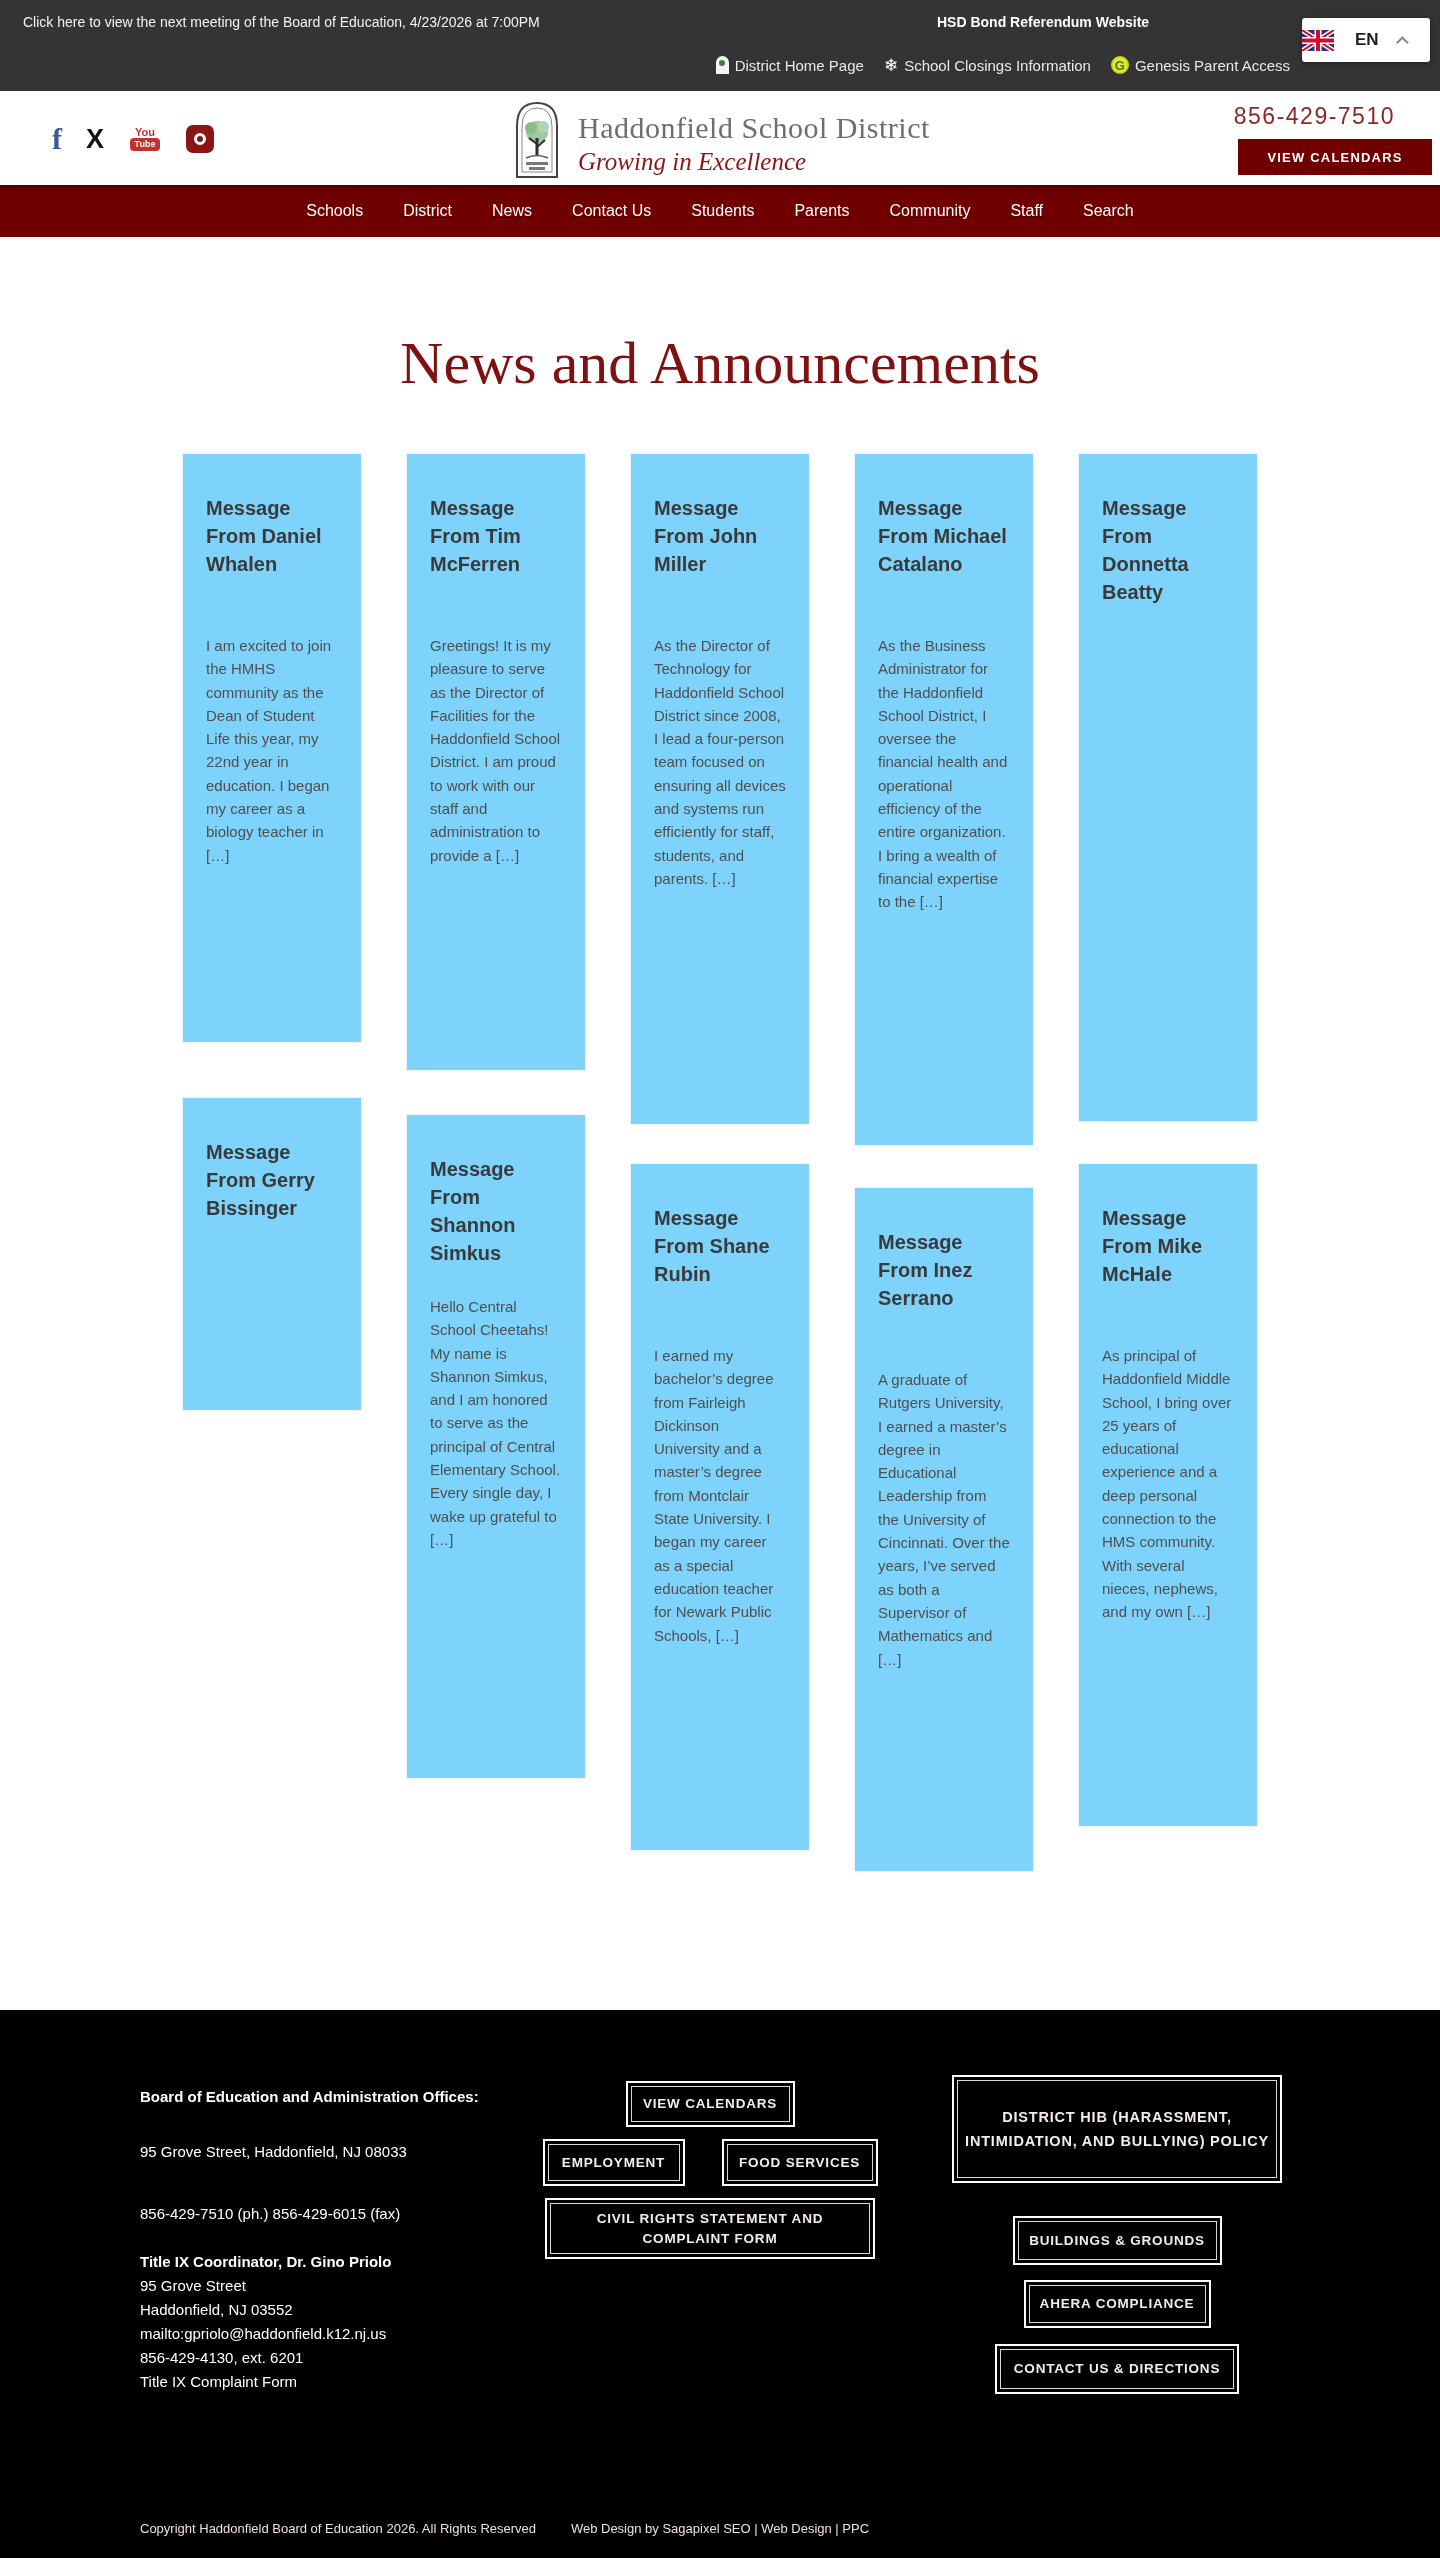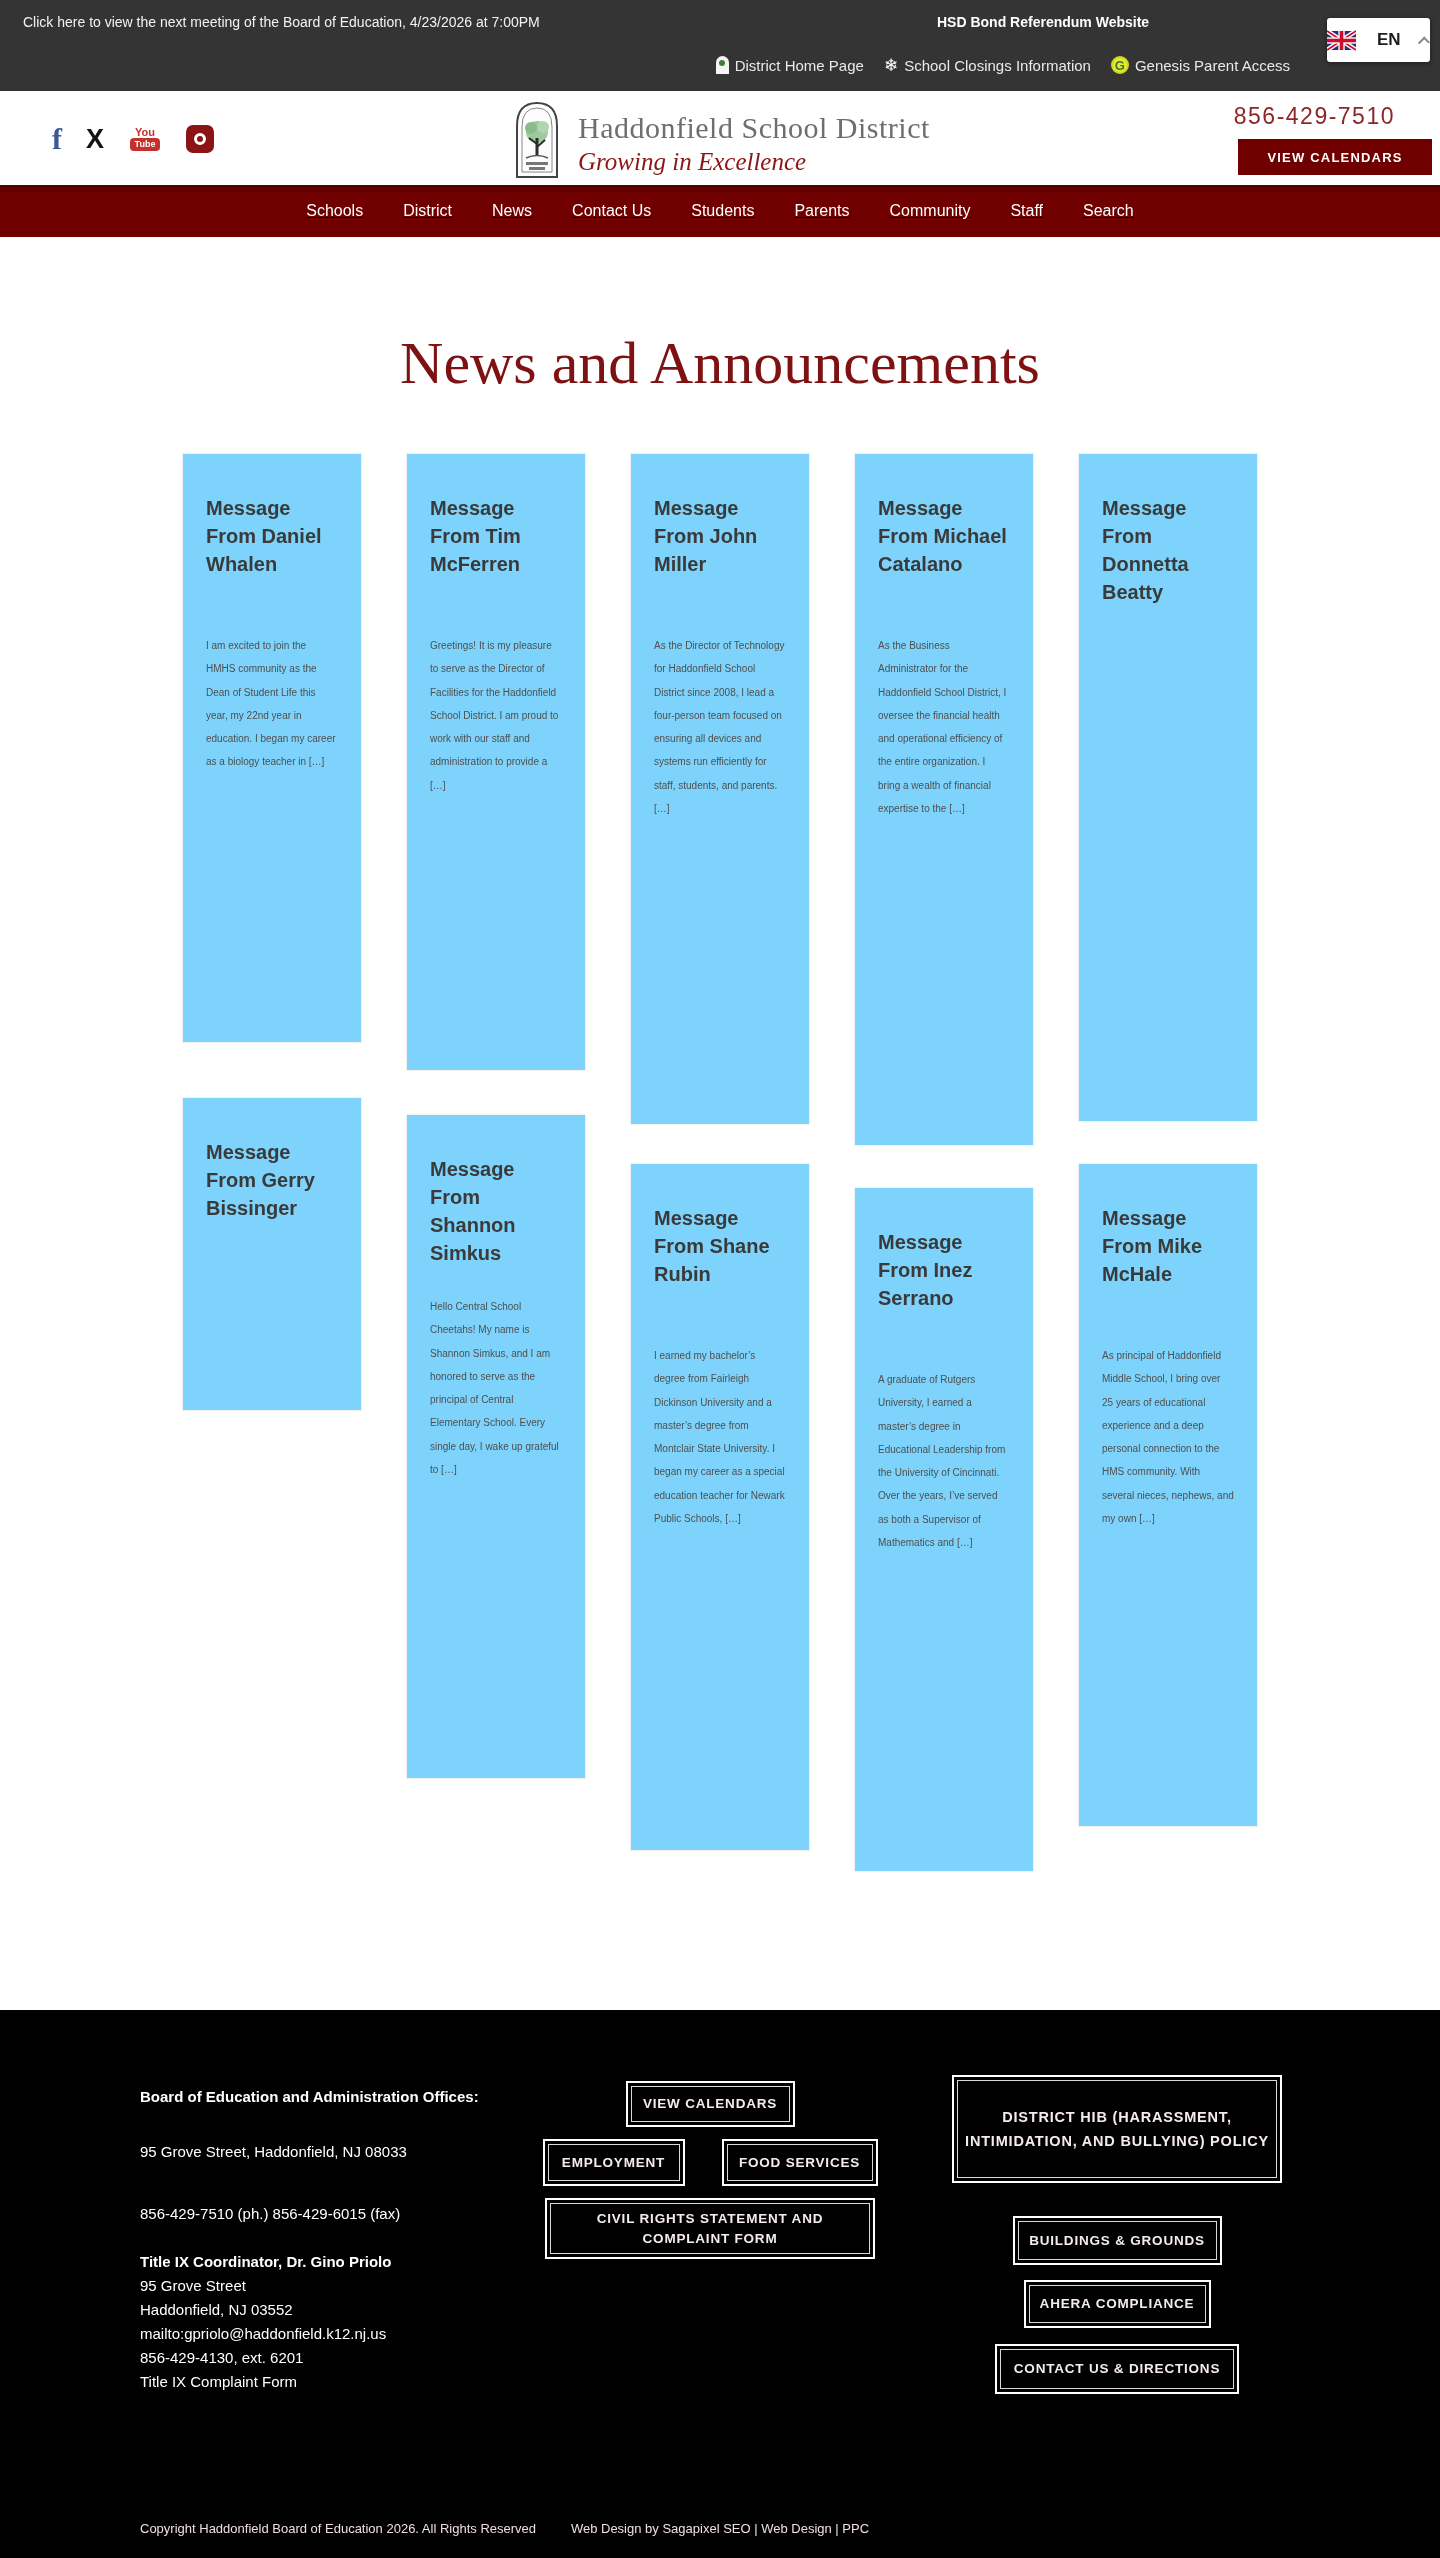--- a/index.html
+++ b/index.html
@@ -12,21 +12,21 @@
   
   .topbar { position:relative; height:91px; background:#343434; color:#efefef; }
   .topbar .notice { position:absolute; left:23px; top:14px; font-size:14px; color:#f3f3f3; cursor:pointer; }
   .topbar .bond { position:absolute; left:937px; top:14px; font-size:14px; font-weight:bold; color:#ffffff; cursor:pointer; }
   .quicklinks { position:absolute; right:150px; top:56px; display:flex; gap:20px; align-items:center; font-size:15px; color:#e9e9e9; white-space:nowrap;padding-left:28px; }
   .quicklinks .ql { display:flex; align-items:center; gap:6px; cursor:pointer; }
   .ql-home-ic { width:13px; height:18px; background:#f5f5f5; border-radius:7px 7px 0 0; position:relative; display:inline-block; }
   .ql-home-ic::after { content:""; position:absolute; left:3.5px; top:4px; width:6px; height:6px; border-radius:50%; background:#3f7d3f; }
   .ql-snow { font-size:17px; color:#ffffff; line-height:1; }
   .ql-genesis { width:18px; height:18px; border-radius:50%; background:#e8e832; color:#2e7d32; font-weight:bold; font-size:13px; display:flex; align-items:center; justify-content:center; border:2px solid #cfd820; }
-  .lang { position:absolute; right:10px; top:18px; width:103px; height:44px; background:#ffffff; border-radius:3px; box-shadow:0 1px 5px rgba(0,0,0,.45); display:flex; align-items:center; justify-content:flex-start; gap:21px; cursor:pointer; }
+  .lang { position:absolute; right:10px; top:18px; width:128px; height:44px; background:#ffffff; border-radius:3px; box-shadow:0 1px 5px rgba(0,0,0,.45); display:flex; align-items:center; justify-content:flex-start; gap:21px; cursor:pointer; }
   .lang .code { font-size:17px; font-weight:bold; color:#1d1d1d; }
   .lang .caret { width:9px; height:9px; border-left:2px solid #8a8a8a; border-top:2px solid #8a8a8a; transform:rotate(45deg) translateY(3px); }
   
   .header { position:relative; height:94px; background:#ffffff; }
   .social { position:absolute; left:52px; top:34px; display:flex; gap:24px; align-items:center; }
   .ic-fb { color:#3b5998; font-size:30px; font-weight:bold; font-family:"Liberation Serif",serif; line-height:28px; cursor:pointer; }
   .ic-x  { color:#141414; font-size:27px; font-weight:bold; line-height:28px; cursor:pointer; }
   .ic-yt { display:flex; flex-direction:column; align-items:center; cursor:pointer; width:34px; }
   .ic-yt .yt-top { color:#c4302b; font-size:11px; font-weight:bold; line-height:11px; }
   .ic-yt .yt-badge { background:#c4302b; color:#fff; font-size:9px; font-weight:bold; border-radius:4px; padding:1px 5px; line-height:11px; }
@@ -40,21 +40,21 @@
   .btn-cal { position:absolute; right:8px; top:48px; width:194px; height:36px; background:#700000; color:#ffffff; font-size:13px; font-weight:bold; letter-spacing:1.2px; display:flex; align-items:center; justify-content:center; cursor:pointer; }
   
   .nav { height:52px; background:#700000; display:flex; align-items:center; justify-content:center; gap:40px; box-shadow:inset 0 9px 7px -6px rgba(0,0,0,.35);text-decoration:underline; }
   .nav span { color:#ffffff; font-size:16px; cursor:pointer; white-space:nowrap; }
   
   .page-title { margin:89px 0 0; text-align:center; font-family:"Liberation Serif", serif; font-weight:500; font-size:60px; line-height:74px; color:#7e1111; }
   .cards { width:1076px; margin:53px auto 138px auto; display:flex; gap:44px; align-items:flex-start; }
   .col { width:180px; display:flex; flex-direction:column; }
   .card { width:180px; background:#7dd3fc; border:1px solid #f2f2f2; padding:40px 23px 26px; overflow:hidden; cursor:pointer; }
   .card-title { font-size:20px; font-weight:bold; color:#3a3a3a; line-height:28px; min-height:140px; }
-  .card-body { font-size:10px; color:#4f4f4f; line-height:23.3px; }
+  .card-body { font-size:15px; color:#4f4f4f; line-height:23.3px; }
   
   .footer { position:relative; height:548px; background:#000000; color:#ffffff; }
   .f-left { position:absolute; left:140px; top:75px; width:390px; font-size:15px; line-height:24px; }
   .f-left p { margin:0; }
   .f-left .b { font-weight:bold; }
   .mb31 { margin-bottom:31px !important; }
   .mb38 { margin-bottom:38px !important; }
   .mb24 { margin-bottom:24px !important; }
   .f-mid { position:absolute; left:545px; top:71px; width:330px; display:flex; flex-direction:column; align-items:center; gap:12px; }
   .f-right { position:absolute; left:952px; top:65px; width:330px; display:flex; flex-direction:column; align-items:center; }

